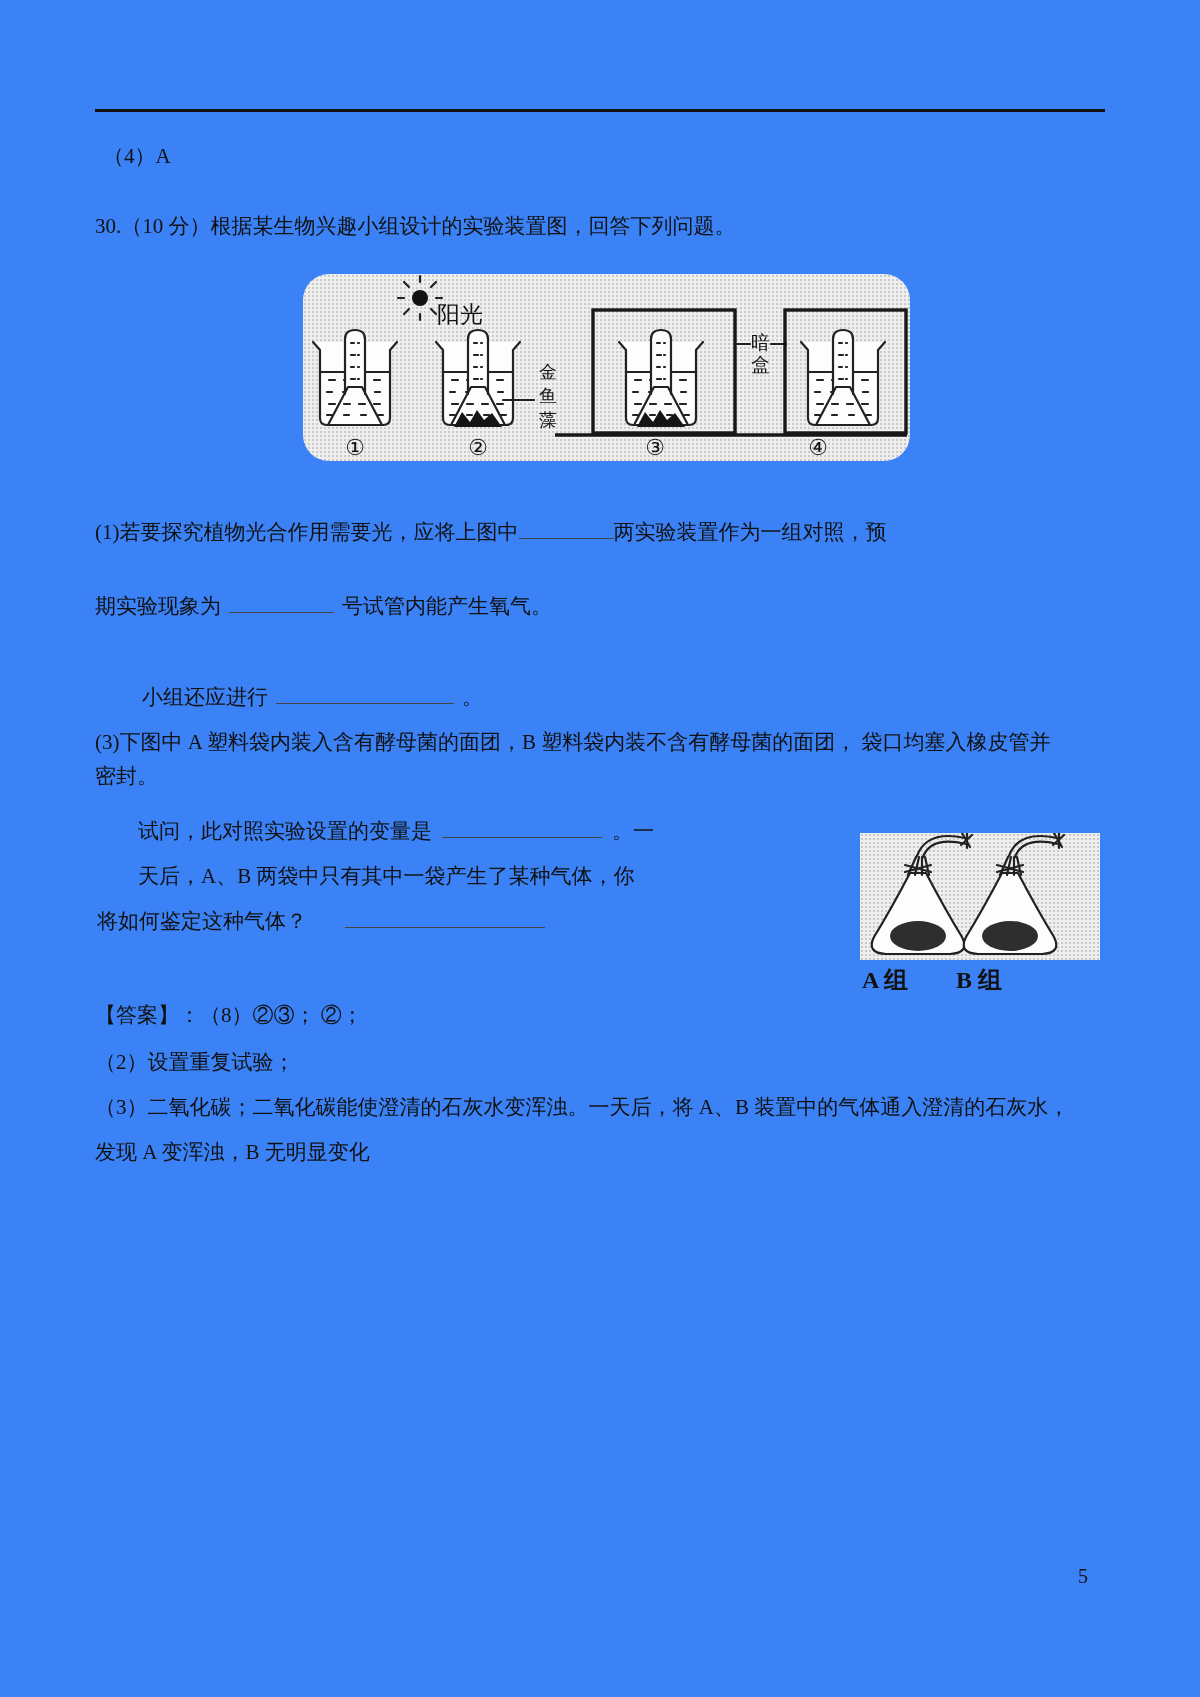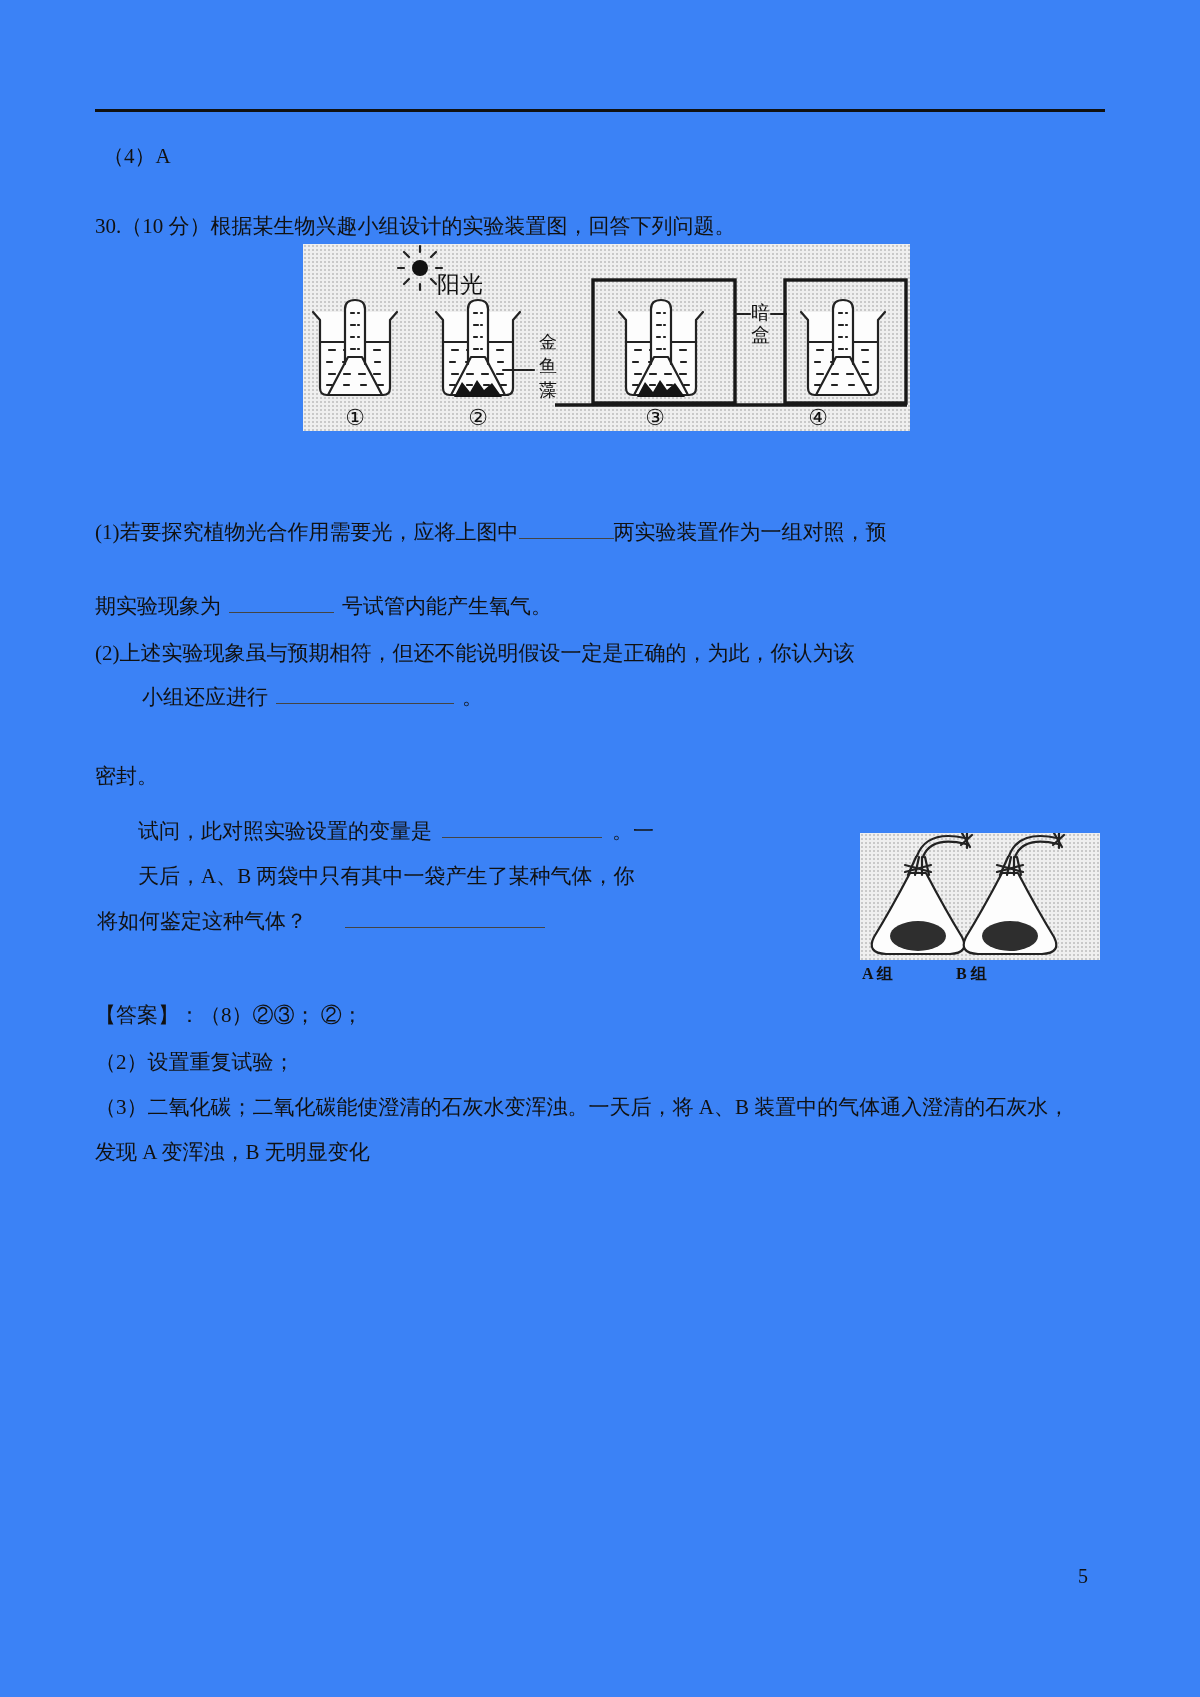--- a/index.html
+++ b/index.html
@@ -8,35 +8,35 @@
   .rule{position:absolute;background:#111;}
   .tline{position:absolute;font-size:21px;line-height:27px;white-space:nowrap;}
   .blank{display:inline-block;border-bottom:1.6px solid #444;height:19px;vertical-align:baseline;}
   .halftone{background-color:#efefef;background-image:radial-gradient(#c9c9c9 0.9px,transparent 1px);background-size:4px 4px;}
   .fig{position:absolute;}
   svg{display:block;}
   svg text{font-family:"Liberation Serif","DejaVu Serif",serif;fill:#111;}
   .stroke{stroke:#222;fill:none;stroke-width:2.2;stroke-linecap:round;stroke-linejoin:round;}
   .thick{stroke:#181818;stroke-width:3.4;fill:none;}
   .fillwhite{fill:#fdfdfd;}
-  .grouplabel{position:absolute;font-size:16px;font-weight:bold;white-space:nowrap;}
+  .grouplabel{position:absolute;font-size:24px;font-weight:bold;white-space:nowrap;}
   .pagenum{position:absolute;font-size:20px;}
 </style>
 </head>
 <body>
 
 <div class="page">
 
   <div class="rule" style="left:95px;top:109px;width:1010px;height:2.5px;"></div>
 
   <div class="tline" style="left:103px;top:143px;">（4）A</div>
 
   <div class="tline" style="left:95px;top:213px;">30.（10 分）根据某生物兴趣小组设计的实验装置图，回答下列问题。</div>
 
-  <div class="fig halftone" style="left:303px;top:244px;width:607px;height:187px;">
+  <div class="fig halftone" style="left:303px;top:274px;width:607px;height:187px;border-radius:26px;">
     <svg width="607" height="187" viewBox="0 0 607 187">
       <defs>
         <g id="beakerset">
           <path class="stroke fillwhite" d="M-42,-85 l7,8 v68 q0,7 7,7 h56 q7,0 7,-7 v-68 l7,-8"></path>
           <path class="stroke" d="M-35,-55 H35" stroke-width="1.8"></path>
           <path class="stroke" d="M-26,-47 H26" stroke-width="2" stroke-dasharray="6 9"></path>
           <path class="stroke" d="M-28,-35 H28" stroke-width="2" stroke-dasharray="5 11"></path>
           <path class="stroke" d="M-26,-23 H26" stroke-width="2" stroke-dasharray="6 9"></path>
           <path class="stroke" d="M-28,-12 H28" stroke-width="2" stroke-dasharray="5 12"></path>
           <path class="stroke fillwhite" d="M-10,-33 V-88 Q-10,-97 0,-97 Q10,-97 10,-88 V-33"></path>
@@ -100,24 +100,24 @@
       <text x="175" y="181" font-size="22" text-anchor="middle">②</text>
       <text x="352" y="181" font-size="22" text-anchor="middle">③</text>
       <text x="515" y="181" font-size="22" text-anchor="middle">④</text>
     </svg>
   </div>
 
   <div class="tline" style="left:95px;top:519px;text-align:center;"><span>(1)若要探究植物光合作用需要光，应将上图中</span><span class="blank" style="width:95px;"></span><span>两实验装置作为一组对照，预</span></div>
 
   <div class="tline" style="left:95px;top:593px;"><span>期实验现象为</span><span class="blank" style="width:105px;margin:0 8px;"></span><span>号试管内能产生氧气。</span></div>
 
-  <div class="tline" style="left:95px;top:640px;">(2)上述实验现象虽与预期相符，但还不能说明假设一定是正确的，为此，你认为该</div>
 
   <div class="tline" style="left:95px;top:684px;margin-left:47px;"><span>小组还应进行</span><span class="blank" style="width:178px;margin:0 8px;"></span><span>。</span></div>
 
+  <div class="tline" style="left:95px;top:729px;">(3)下图中 A 塑料袋内装入含有酵母菌的面团，B 塑料袋内装不含有酵母菌的面团， 袋口均塞入橡皮管并</div>
 
   <div class="tline" style="left:95px;top:763px;">密封。</div>
 
   <div class="tline" style="left:138px;top:818px;"><span>试问，此对照实验设置的变量是</span><span class="blank" style="width:160px;margin:0 10px;"></span><span>。一</span></div>
 
   <div class="tline" style="left:138px;top:863px;">天后，A、B 两袋中只有其中一袋产生了某种气体，你</div>
 
   <div class="tline" style="left:97px;top:908px;"><span>将如何鉴定这种气体？</span><span class="blank" style="width:200px;margin-left:38px;"></span></div>
 
 

